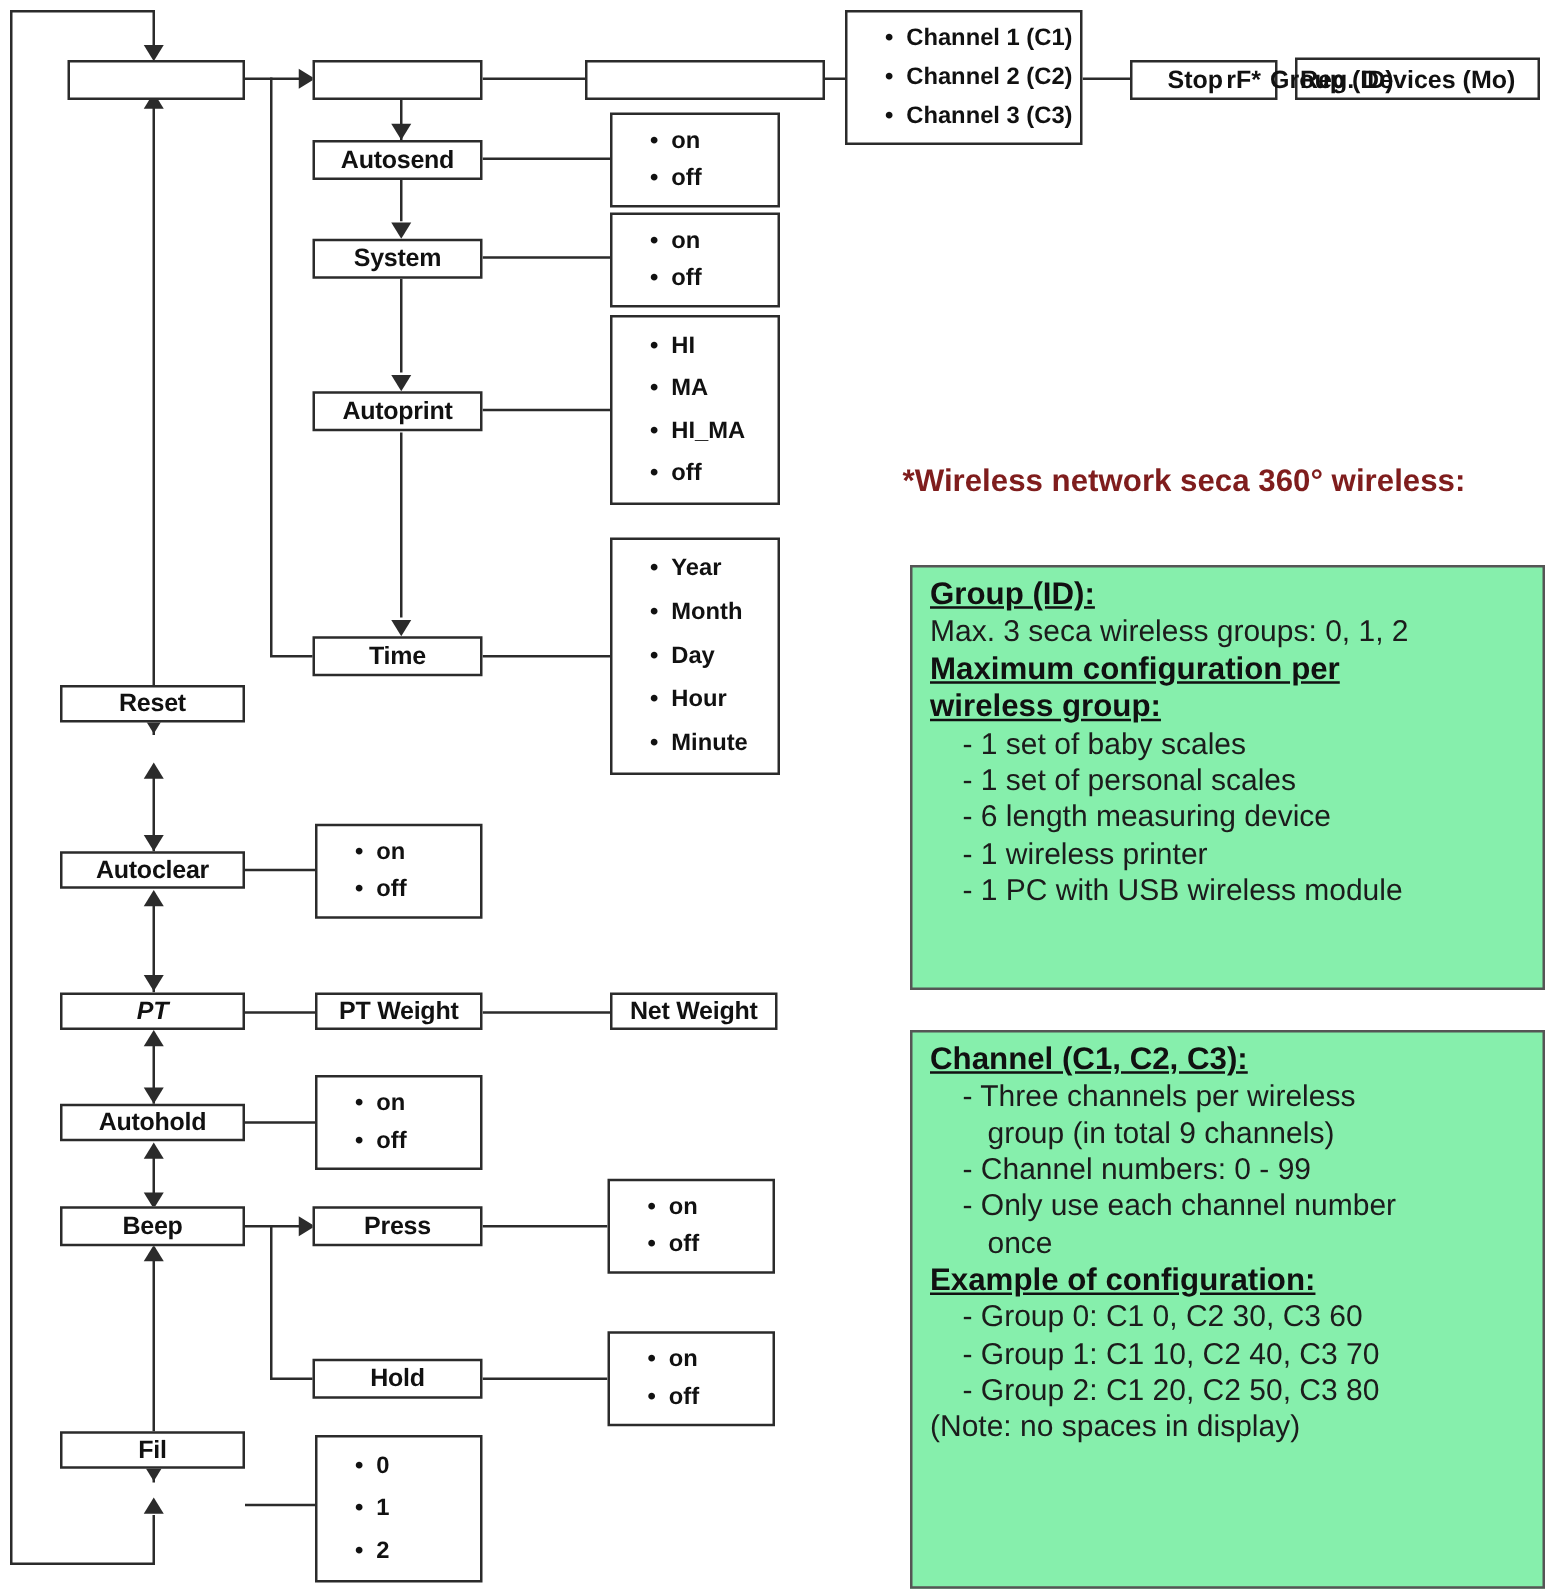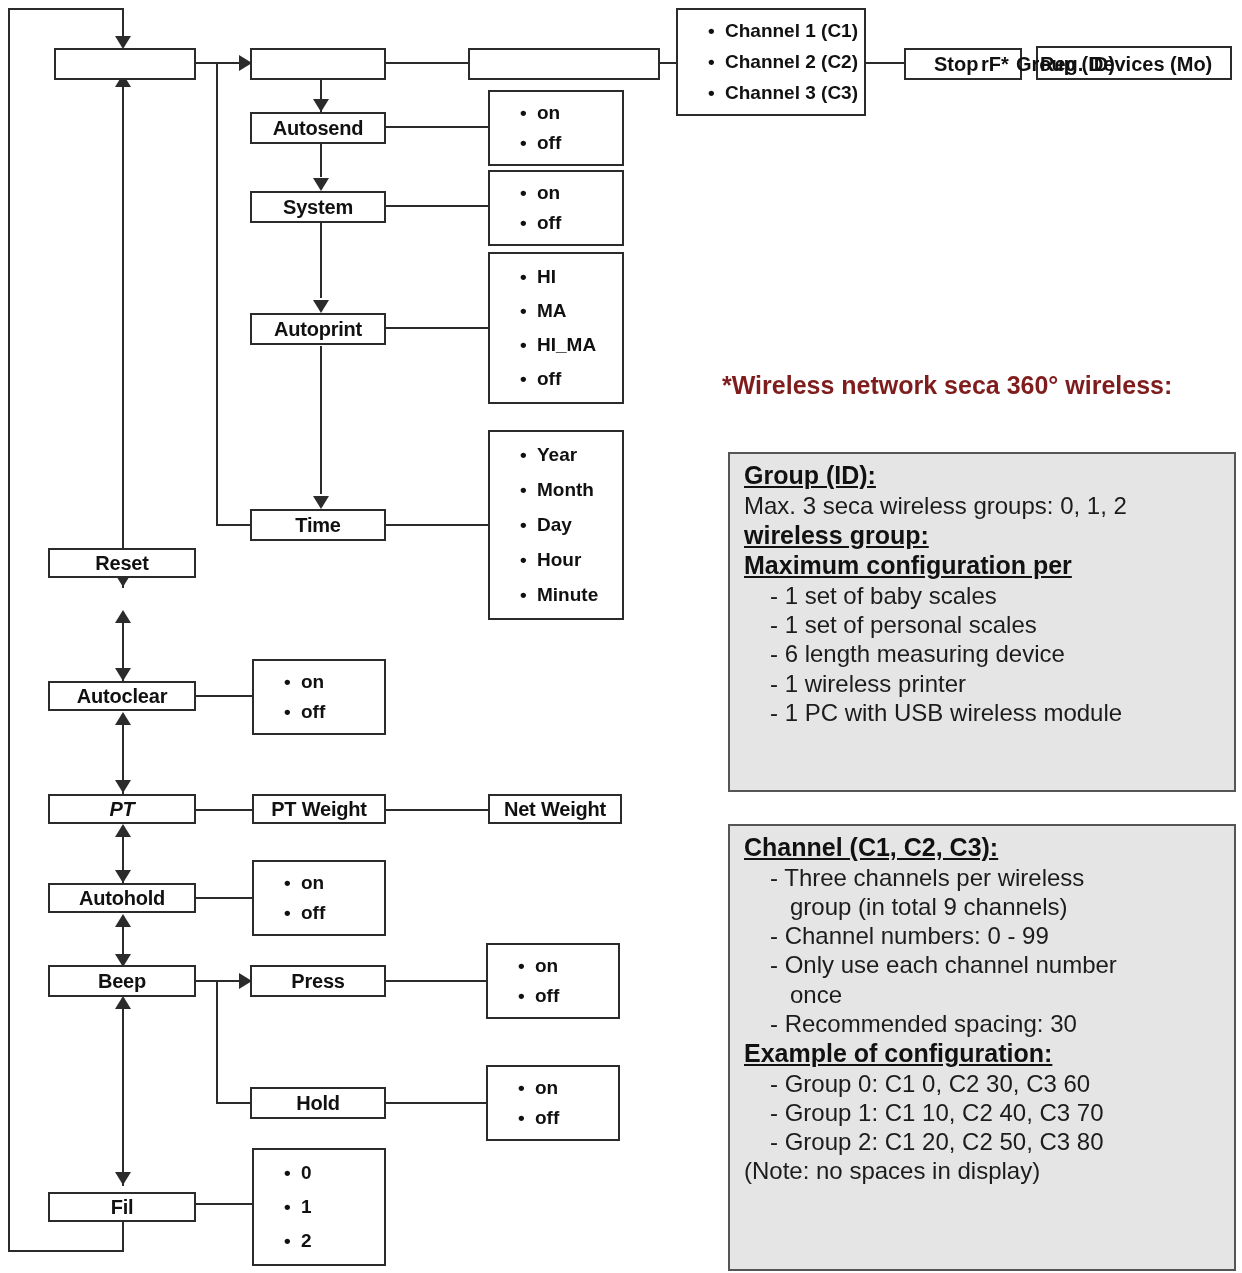--- a/index.html
+++ b/index.html
@@ -81,21 +81,21 @@
     font-size:25px;
     color:#7f1d1d;
     line-height:1.25;
     width:470px;
     z-index:4;
   }
   .panel{
     position:absolute;
     box-sizing:border-box;
     border:2px solid #555;
-    background:#e5e5e5;
+    background:#86efac;
     padding:6px 3px 8px 14px;
     z-index:4;
   }
   .panel .hd{
     font-weight:bold;
     font-size:25px;
     color:#111;
     text-decoration:underline;
     line-height:1.22;
     white-space:nowrap;
@@ -274,49 +274,48 @@
     <div class="opt">on</div>
     <div class="opt">off</div>
   </div>
 
   <div class="box" style="left:250px;top:1087px;width:136px;height:32px;">Hold</div>
   <div class="optbox" style="left:486px;top:1065px;width:134px;height:76px;">
     <div class="opt">on</div>
     <div class="opt">off</div>
   </div>
 
-  <div class="box" style="left:48px;top:1192px;width:148px;height:30px;">Fil</div>
+  <div class="box" style="left:48px;top:1145px;width:148px;height:30px;">Fil</div>
   <div class="optbox" style="left:252px;top:1148px;width:134px;height:118px;">
     <div class="opt">0</div>
     <div class="opt">1</div>
     <div class="opt">2</div>
   </div>
 
   <div class="note-title" style="left:722px;top:370px;">*Wireless network seca 360° wireless:</div>
 
   <div class="panel" style="left:728px;top:452px;width:508px;height:340px;">
     <div class="hd">Group (ID):</div>
     <div class="ln-txt">Max. 3 seca wireless groups: 0, 1, 2</div>
+    <div class="hd">Maximum configuration per</div>
     <div class="hd">wireless group:</div>
-    <div class="hd">Maximum configuration per</div>
     <div class="ln-txt ind">-  1 set of baby scales</div>
     <div class="ln-txt ind">-  1 set of personal scales</div>
     <div class="ln-txt ind">-  6 length measuring device</div>
     <div class="ln-txt ind">-  1 wireless printer</div>
     <div class="ln-txt ind">-  1 PC with USB wireless module</div>
   </div>
 
   <div class="panel" style="left:728px;top:824px;width:508px;height:447px;">
     <div class="hd">Channel (C1, C2, C3):</div>
     <div class="ln-txt ind">-  Three channels per wireless</div>
     <div class="ln-txt ind2">group (in total 9 channels)</div>
     <div class="ln-txt ind">-  Channel numbers: 0 - 99</div>
     <div class="ln-txt ind">-  Only use each channel number</div>
     <div class="ln-txt ind2">once</div>
-    <div class="ln-txt ind">-  Recommended spacing: 30</div>
     <div class="hd">Example of configuration:</div>
     <div class="ln-txt ind">-  Group 0: C1 0, C2 30, C3 60</div>
     <div class="ln-txt ind">-  Group 1: C1 10, C2 40, C3 70</div>
     <div class="ln-txt ind">-  Group 2: C1 20, C2 50, C3 80</div>
     <div class="ln-txt">(Note: no spaces in display)</div>
   </div>
 
 </div>
 
 </body></html>

